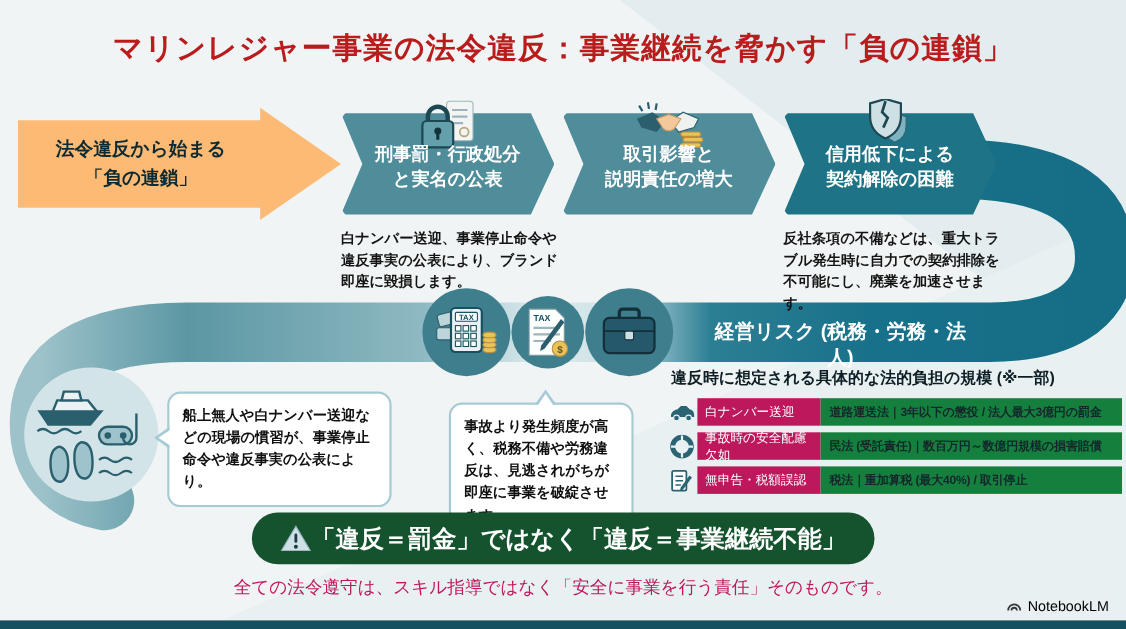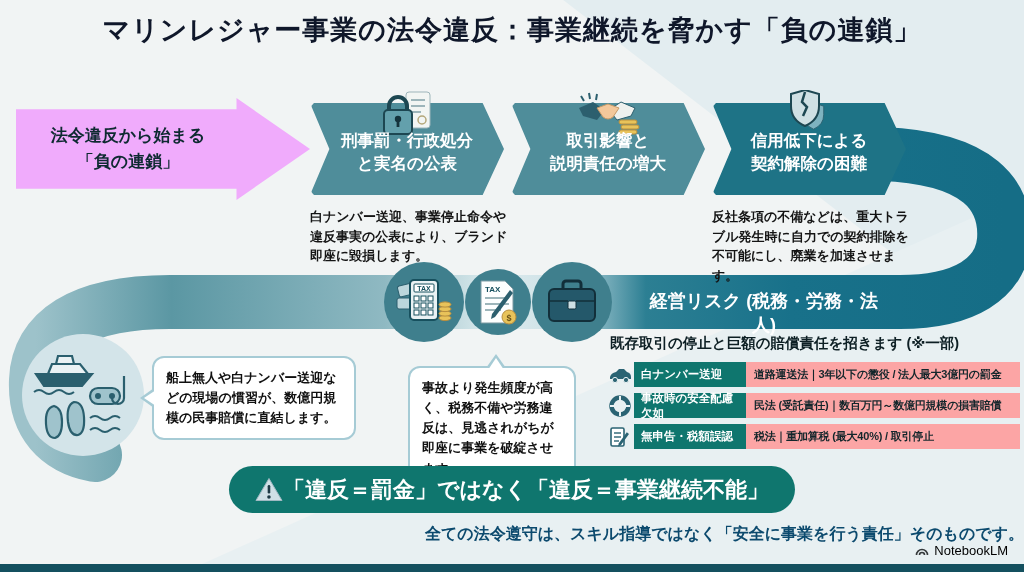--- a/index.html
+++ b/index.html
@@ -3,24 +3,24 @@
 <meta charset="utf-8">
 <style>
   html,body{margin:0;padding:0;background:#cfd8da;}
   .stage{position:relative;width:1024px;height:572px;overflow:hidden;background:#f1f4f4;
          font-family:"Liberation Sans","DejaVu Sans",sans-serif;}
   .bg-tr{position:absolute;inset:0;background:#e3edf0;clip-path:polygon(55% 0,100% 0,100% 62%);z-index:0;}
   .bg-bl{position:absolute;inset:0;background:#e8f0f2;clip-path:polygon(100% 34%,100% 100%,18% 100%);z-index:0;}
   .ribbon{position:absolute;inset:0;z-index:1;}
   .layer{position:absolute;z-index:2;}
 
-  .page-title{left:0;right:0;top:12px;text-align:center;font-size:27px;font-weight:bold;
-              color:#0f172a;letter-spacing:1px;}
-
-  .intro-arrow{left:16px;top:98px;width:294px;height:102px;background:#f0abfc;
+  .page-title{left:0;right:0;top:26px;text-align:center;font-size:27px;font-weight:bold;
+              color:#b91c1c;letter-spacing:1px;}
+
+  .intro-arrow{left:16px;top:98px;width:294px;height:102px;background:#fdba74;
                clip-path:polygon(0 11%,75% 11%,75% 0,100% 50%,75% 100%,75% 89%,0 89%);
                display:flex;align-items:center;justify-content:center;box-sizing:border-box;padding-right:70px;}
   .intro-arrow span{font-size:17px;font-weight:bold;color:#0e2a31;text-align:center;
                white-space:pre-line;line-height:1.55;}
 
   .step{top:100px;width:194px;height:98px;}
   .step .box{position:absolute;inset:0;border-radius:12px;
              clip-path:polygon(0 3%,89% 3%,100% 50%,89% 97%,0 97%,10% 50%);}
   .s1{left:310px;} .s2{left:511px;} .s3{left:712px;}
   .s1 .box,.s2 .box{background:#4f8d9a;} .s3 .box{background:#1e7386;}
@@ -52,29 +52,29 @@
   .co2{left:408px;top:366px;width:168px;}
   .co2::before{content:"";position:absolute;top:-14px;left:76px;border-left:10px solid transparent;
                border-right:10px solid transparent;border-bottom:14px solid #a6cbd5;}
   .co2::after{content:"";position:absolute;top:-10px;left:78px;border-left:8px solid transparent;
                border-right:8px solid transparent;border-bottom:12px solid #fff;}
 
   .legal{left:606px;top:334px;width:414px;}
   .legal-title{font-size:14.5px;font-weight:bold;color:#0d1f24;margin:0 0 9px 4px;}
   .lt-row{display:flex;align-items:center;margin-bottom:6px;height:25px;}
   .lt-icon{width:28px;display:flex;justify-content:center;flex:0 0 28px;}
-  .lt-label{width:112px;flex:0 0 112px;background:#0f766e;color:#fff;font-size:11.5px;font-weight:bold;
+  .lt-label{width:112px;flex:0 0 112px;background:#be185d;color:#fff;font-size:11.5px;font-weight:normal;
             display:flex;align-items:center;padding:0 7px;height:100%;box-sizing:border-box;}
-  .lt-val{flex:1;background:#fca5a5;color:#13262b;font-size:11px;font-weight:bold;letter-spacing:-0.2px;
+  .lt-val{flex:1;background:#15803d;color:#13262b;font-size:11px;font-weight:bold;letter-spacing:-0.2px;
           display:flex;align-items:center;padding:0 8px;height:100%;white-space:nowrap;}
 
-  .banner{left:50%;top:466px;transform:translateX(-50%);background:#0f766e;border-radius:26px;height:47px;
+  .banner{left:50%;top:466px;transform:translateX(-50%);background:#14532d;border-radius:26px;height:47px;
           display:flex;align-items:center;padding:0 26px;color:#fff;font-size:22px;font-weight:bold;
           white-space:nowrap;z-index:3;}
-  .footer-note{top:524px;left:0;right:0;text-align:right;font-size:16px;font-weight:bold;color:#0c4a6e;}
+  .footer-note{top:524px;left:0;right:0;text-align:center;font-size:16px;font-weight:normal;color:#be185d;}
   .watermark{right:16px;top:543px;display:flex;align-items:center;gap:5px;font-size:13px;color:#000000;}
   .bottom-bar{left:0;right:0;bottom:0;height:8px;background:#14505f;z-index:4;}
 </style>
 </head>
 <body>
 
 <div class="stage">
 
   <div class="bg-tr"></div>
   <div class="bg-bl"></div>
@@ -221,25 +221,25 @@
         <circle cx="84" cy="56" r="3" fill="#2a5f6e" stroke="none"></circle>
       </g>
       <g fill="#9fc3cc" stroke="#2a5f6e" stroke-width="2.2">
         <path d="M26 66 q8 2 8 16 q0 14 -7 16 q-8 0 -9 -14 q-1 -16 8 -18 Z"></path>
         <path d="M46 62 q9 0 10 15 q1 16 -6 18 q-8 1 -10 -13 q-2 -17 6 -20 Z"></path>
       </g>
       <path d="M62 78 q5 -4 10 0 q5 4 10 0 q5 -4 10 0 M62 90 q5 -4 10 0 q5 4 10 0 q5 -4 10 0" fill="none" stroke="#2a5f6e" stroke-width="2"></path>
     </svg>
   </div>
 
-  <div class="layer callout co1">船上無人や白ナンバー送迎などの現場の慣習が、数億円規模の民事賠償に直結します。</div>
+  <div class="layer callout co1">船上無人や白ナンバー送迎などの現場の慣習が、事業停止命令や違反事実の公表により。</div>
   <div class="layer callout co2">事故より発生頻度が高く、税務不備や労務違反は、見逃されがちが即座に事業を破綻させます。</div>
 
   <div class="layer legal">
-    <div class="legal-title">既存取引の停止と巨額の賠償責任を招きます (※一部)</div>
+    <div class="legal-title">違反時に想定される具体的な法的負担の規模 (※一部)</div>
 
     <div class="lt-row">
       <div class="lt-icon">
         <svg width="24" height="20" viewBox="0 0 24 20">
           <path d="M2 12 q1 -4 6 -5 l3 -3 h5 l3 3 q4 1 4 5 v2 h-21 Z" fill="#2a6373"></path>
           <circle cx="7" cy="15" r="2.6" fill="#2a6373" stroke="#eaf2f4"></circle>
           <circle cx="18" cy="15" r="2.6" fill="#2a6373" stroke="#eaf2f4"></circle>
         </svg>
       </div>
       <div class="lt-label">白ナンバー送迎</div>

